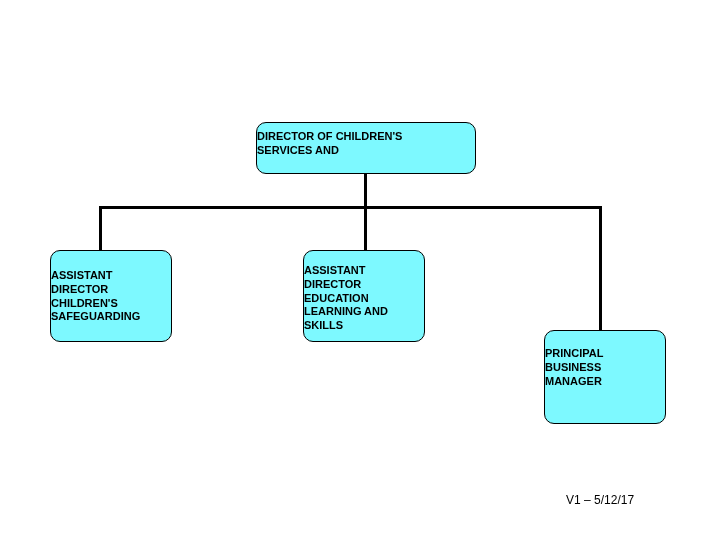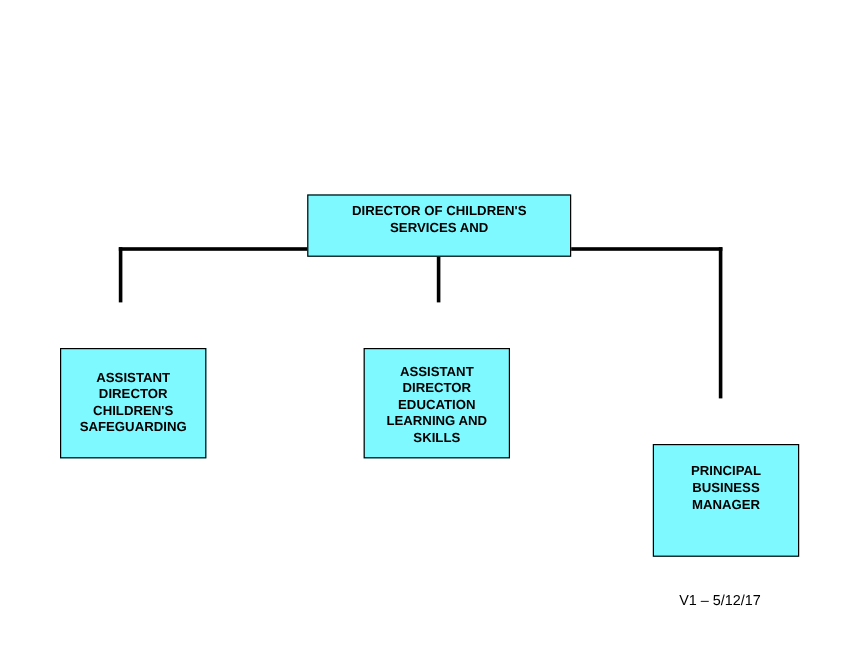--- a/index.html
+++ b/index.html
@@ -14,31 +14,30 @@
     position: relative;
     width: 720px;
     height: 540px;
     background: #ffffff;
     overflow: hidden;
   }
   .node {
     position: absolute;
     background: #7DF9FF;
     border: 1px solid #000000;
-    border-radius: 0;
+    border-radius: 10px;
     box-sizing: border-box;
     display: flex;
     align-items: flex-start;
     justify-content: center;
-    text-align: center;
+    text-align: left;
     font-weight: bold;
     color: #000000;
     line-height: 1.25;
     z-index: 2;
-    margin-top: 40px;
   }
   .node .node-label {
     display: block;
     width: 100%;
     white-space: pre-line;
   }
   #node-dcs {
     left: 256px;
     top: 122px;
     width: 220px;

